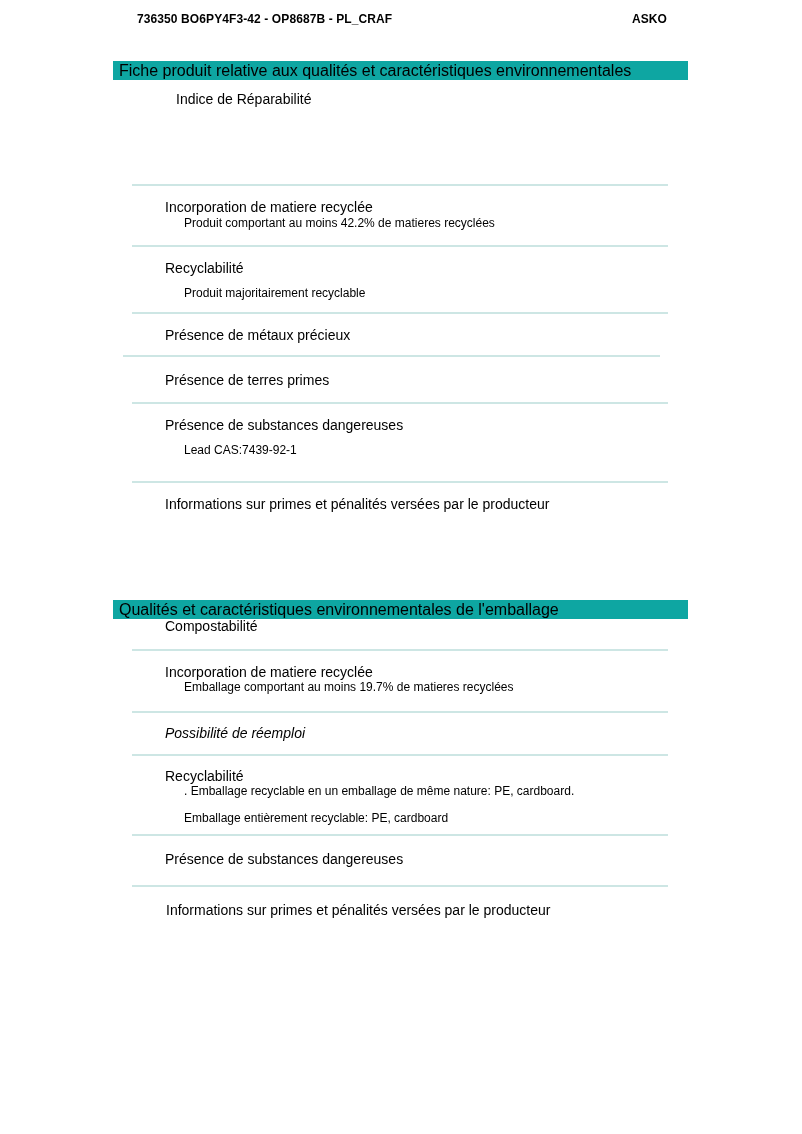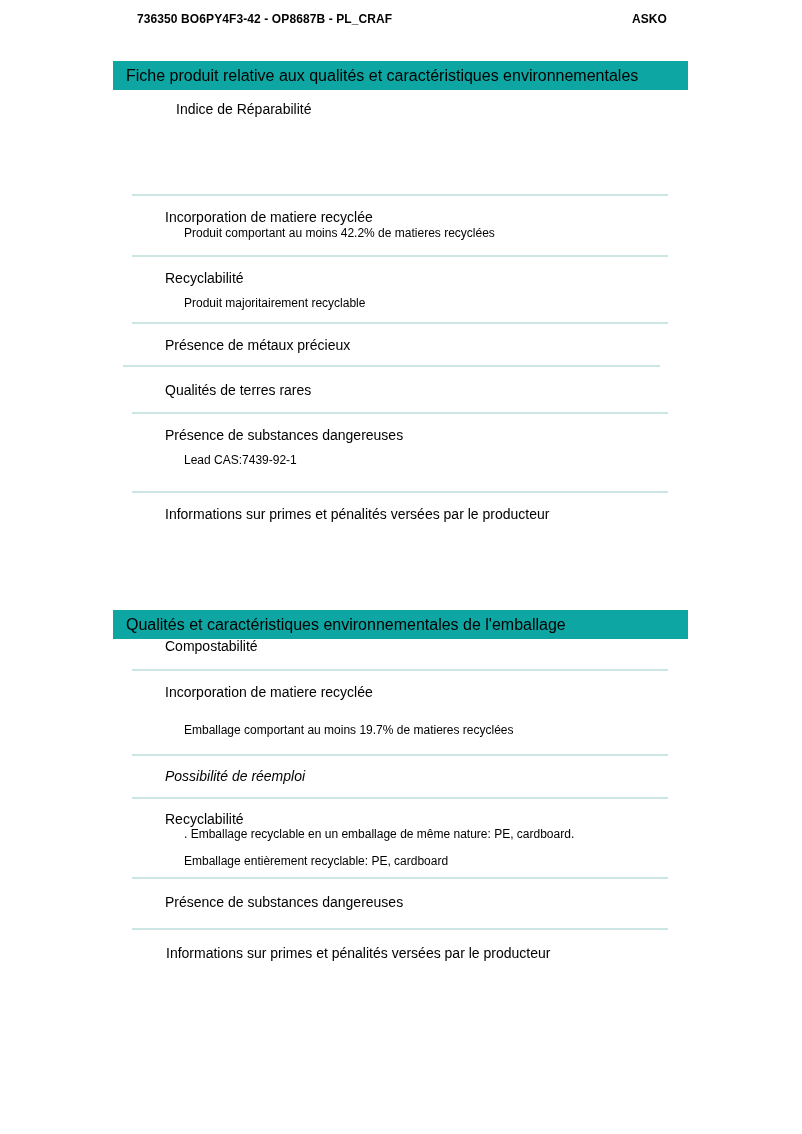--- a/index.html
+++ b/index.html
@@ -32,25 +32,25 @@
     font-weight: bold;
     letter-spacing: 0.1px;
   }
   .content {
     position: absolute;
     top: 61px;
     left: 113px;
     width: 575px;
   }
   .section-header {
-    height: 29px;
+    height: 19px;
     background: var(--accent);
     display: flex;
     align-items: center;
-    padding-left: 13px;
+    padding-left: 6px;
     font-size: 16px;
     color: #000;
     white-space: nowrap;
   }
   .section-header.second { margin-top: 75px; }
   .row { position: relative; }
   .row .label {
     font-size: 14px;
     line-height: 14px;
     margin-left: 52px;
@@ -104,21 +104,21 @@
       <div class="detail" style="margin-top:10px;">Produit majoritairement recyclable</div>
     </div>
     <div class="divider"></div>
 
     <div class="row" style="padding-top:14px; padding-bottom:13px;">
       <div class="label">Présence de métaux précieux</div>
     </div>
     <div class="divider offset-left"></div>
 
     <div class="row" style="padding-top:16px; padding-bottom:15px;">
-      <div class="label">Qualités de terres rares</div>
+      <div class="label">Présence de terres primes</div>
     </div>
     <div class="divider"></div>
 
     <div class="row" style="padding-top:14px; padding-bottom:22px;">
       <div class="label">Présence de substances dangereuses</div>
       <div class="detail" style="margin-top:10px;">Lead CAS:7439-92-1</div>
     </div>
     <div class="divider"></div>
 
     <div class="row" style="padding-top:14px; padding-bottom:14px;">
@@ -129,21 +129,21 @@
       <span>Qualités et caractéristiques environnementales de l'emballage</span>
     </div>
 
     <div class="row" style="padding-bottom:16px;">
       <div class="label">Compostabilité</div>
     </div>
     <div class="divider"></div>
 
     <div class="row" style="padding-top:14px; padding-bottom:15px;">
       <div class="label">Incorporation de matiere recyclée</div>
-      <div class="detail" style="margin-top:23px;">Emballage comportant au moins 19.7% de matieres recyclées</div>
+      <div class="detail" style="margin-top:0;">Emballage comportant au moins 19.7% de matieres recyclées</div>
     </div>
     <div class="divider"></div>
 
     <div class="row" style="padding-top:13px; padding-bottom:14px;font-style:italic;">
       <div class="label">Possibilité de réemploi</div>
     </div>
     <div class="divider"></div>
 
     <div class="row" style="padding-top:13px; padding-bottom:7px;">
       <div class="label">Recyclabilité</div>

